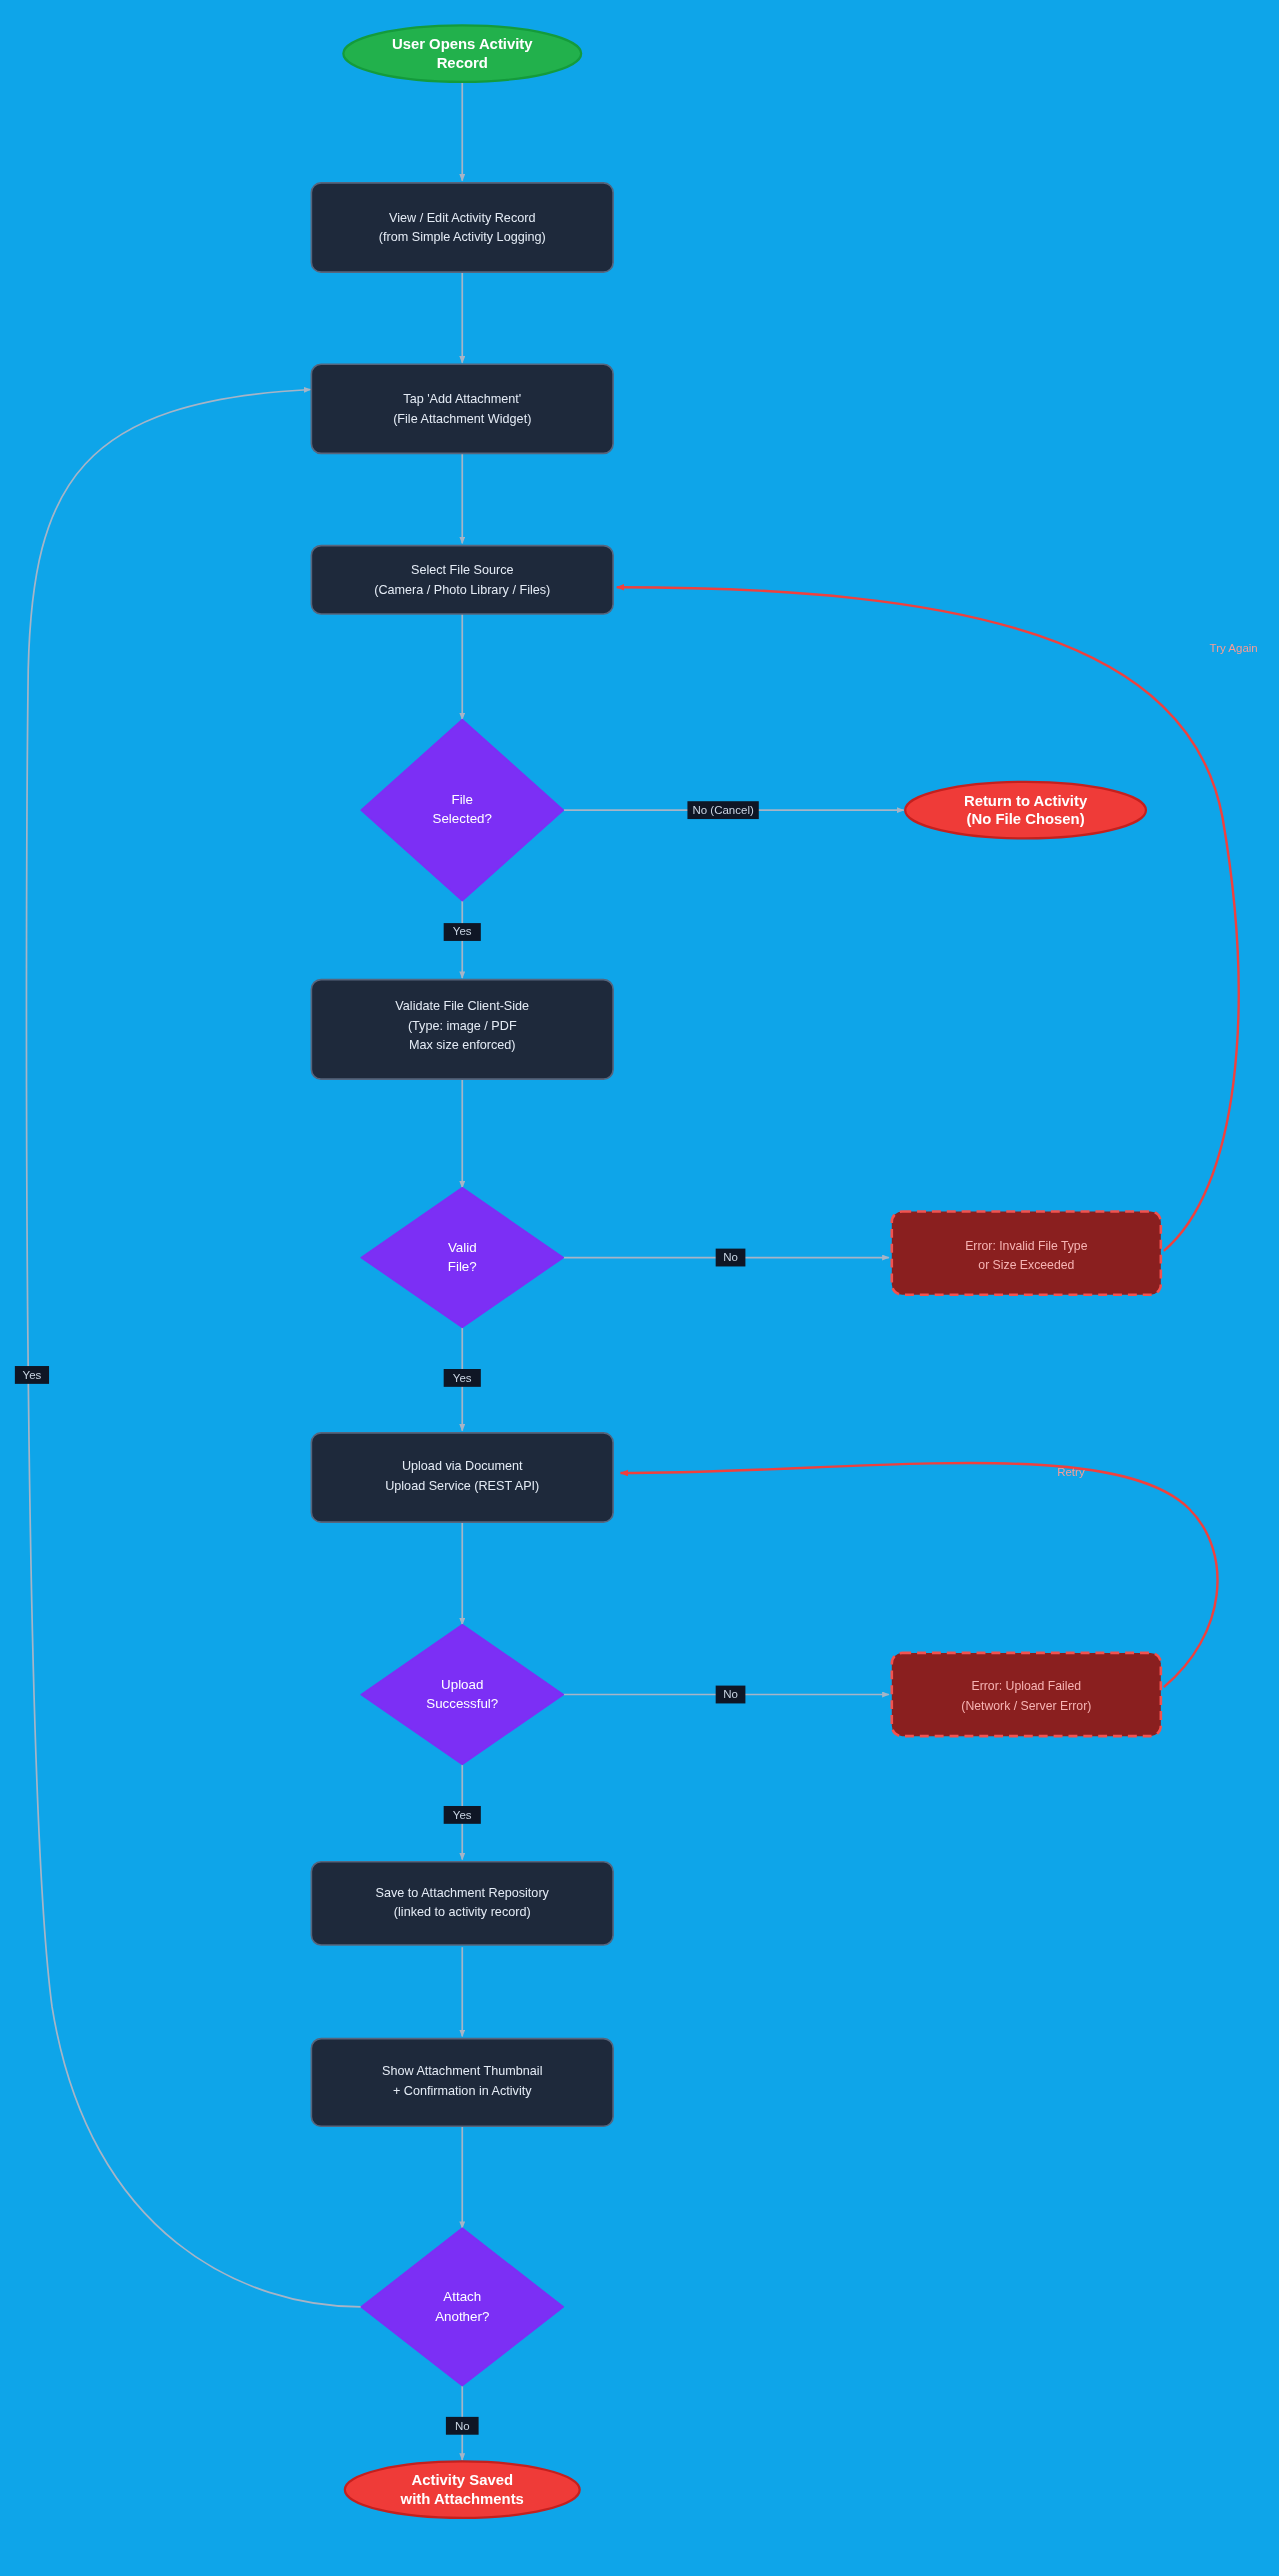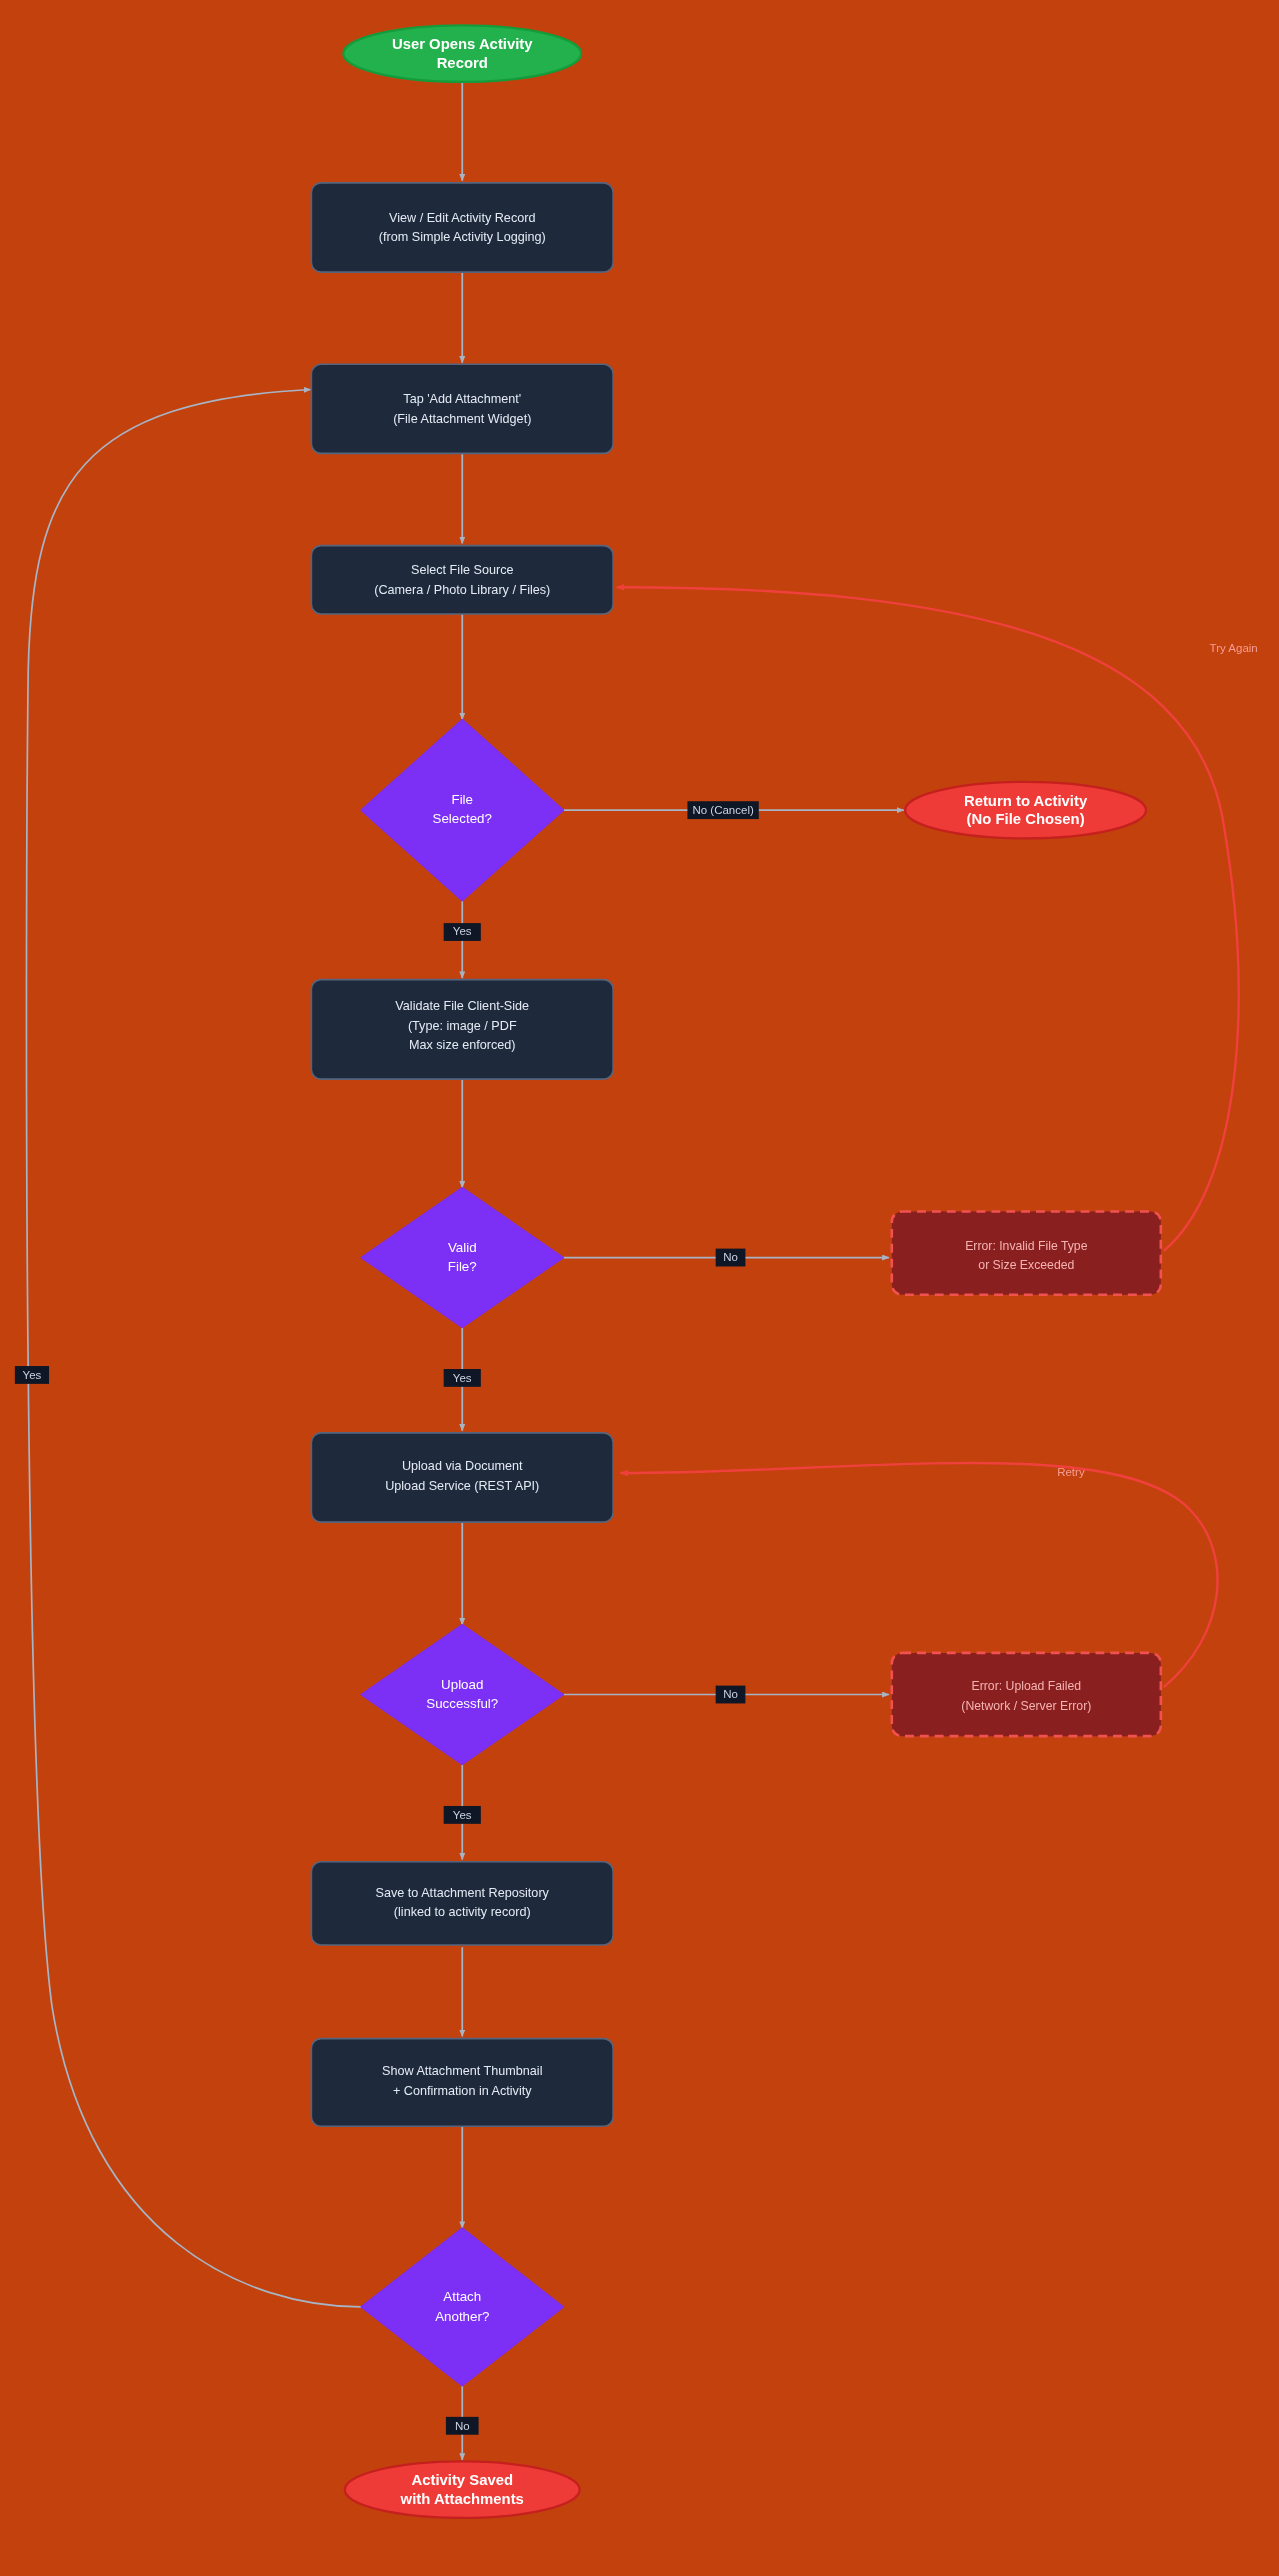--- a/index.html
+++ b/index.html
@@ -10,21 +10,21 @@
   body {
     width: 1279px;
     height: 2576px;
     font-family: "Liberation Sans", sans-serif;
     overflow: hidden;
   }
   #flow-root {
     position: relative;
     width: 1279px;
     height: 2576px;
-    background: #c2410c;
+    background: #0ea5e9;
   }
   svg#flow-svg {
     display: block;
     width: 1279px;
     height: 2576px;
   }
   .node-rect {
     fill: #1e293b;
     stroke: #56657d;
     stroke-width: 2.2;

